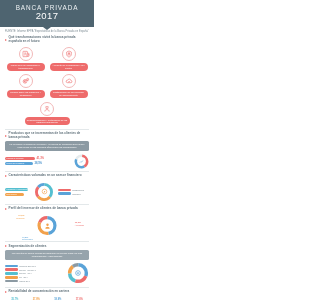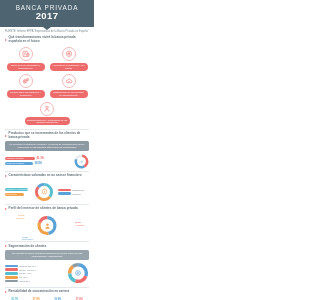--- a/index.html
+++ b/index.html
@@ -24,21 +24,21 @@
   .header .t1 {
     color:#eef2f4;
     font-size:6.4px;
     letter-spacing:0.9px;
     font-weight:400;
     line-height:7px;
   }
   .header .t2 {
     color:#ffffff;
     font-size:9.5px;
-    font-weight:bold;
+    font-weight:normal;
     letter-spacing:0.4px;
     line-height:10px;
     margin-top:0px;
   }
   .header .notch {
     position:absolute;
     left:50%; bottom:-3.4px;
     transform:translateX(-50%);
     width:0;height:0;
     border-left:4px solid transparent;

